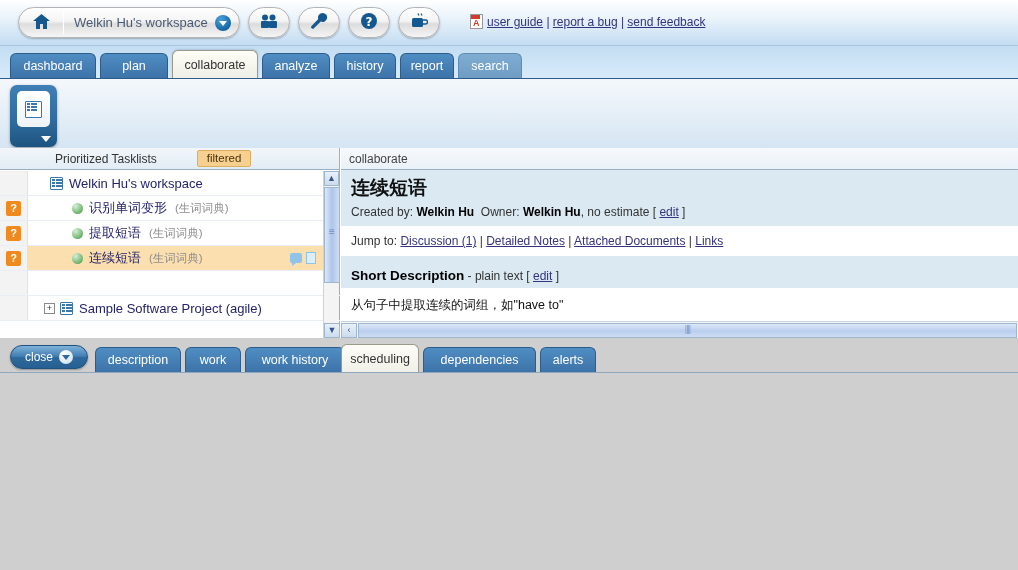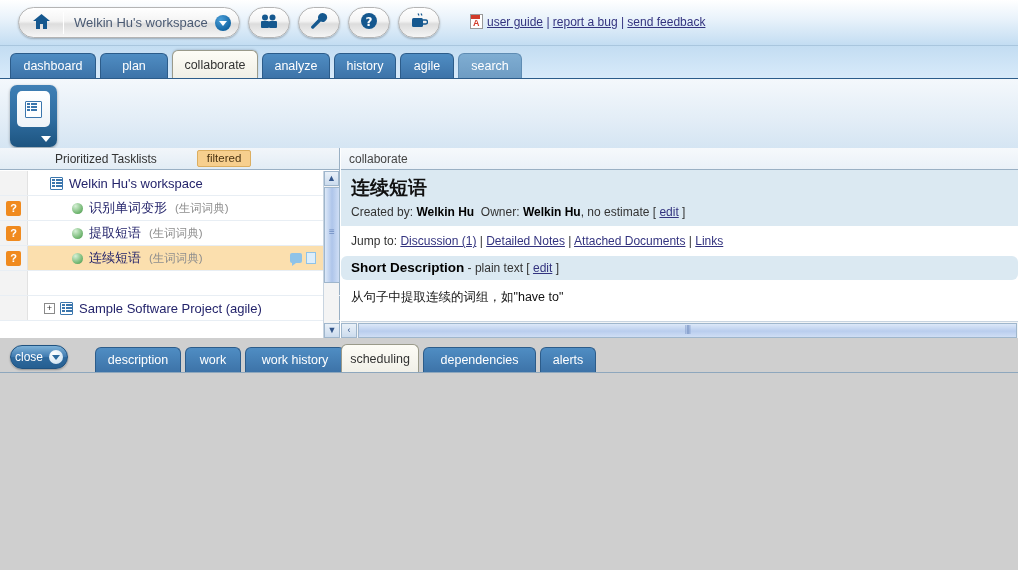--- a/index.html
+++ b/index.html
@@ -209,38 +209,38 @@
   .rightpanel { position: absolute; left: 341px; top: 0; width: 677px; height: 190px; background: #fff; }
   .rp-head { height: 22px; background: linear-gradient(to bottom, #f6f9fc, #eaf1f8);
     border-bottom: 1px solid #9ab0c4; display: flex; align-items: center; padding-left: 8px;
     font-size: 12px; color: #444; }
   .rp-title-box { background: #dbe9f2; padding: 5px 10px 7px; }
   .rp-title { font-size: 19px; color: #111; font-weight: bold; font-family: "DejaVu Sans", sans-serif; }
   .rp-meta { font-size: 12px; color: #333; margin-top: 4px; }
   .rp-meta b { color: #000; }
   .rp-meta a, .rp-jump a, .rp-sd a { color: #33337f; }
   .rp-jump { font-size: 12px; padding: 8px 10px 8px; color: #333; }
-  .rp-sd { background: #dbe9f2; padding: 4px 10px 5px; font-size: 12px; color: #333; border-radius: 6px; }
+  .rp-sd { background: #dbe9f2; padding: 12px 10px 5px; font-size: 12px; color: #333; }
   .rp-sd b { font-size: 13.5px; color: #000; }
   .rp-desc { padding: 9px 10px; font-size: 12.5px; color: #111; }
   .hscroll { position: absolute; left: 341px; bottom: 0; width: 677px; height: 17px;
     background: #f2f4f6; border-top: 1px solid #c8d4e0; display: flex; align-items: center; }
   .hsbtn { width: 16px; height: 15px; background: linear-gradient(to bottom,#e9f0f8,#ccdcee);
     border: 1px solid #9fb6cc; color: #33558a; font-size: 9px; text-align: center; line-height: 13px; }
   .hthumb { flex: 1; height: 15px; margin-left: 1px; margin-right: 1px;
     background: linear-gradient(to bottom, #dce8f8, #b9cdee 55%, #cfdef5);
     border: 1px solid #9fb6cc; position: relative; }
   .hthumb::after { content: "||||"; position: absolute; left: 50%; top: 0px; transform: translateX(-50%);
     color: #7b95c5; font-size: 9px; letter-spacing: -1px; }
 
   
   .lowertabs { position: absolute; left: 0; top: 340px; width: 1018px; height: 32px;
     background: #cfcfcf; }
   .closebtn {
-    position: absolute; left: 10px; top: 5px; height: 24px; padding: 0 4px;
+    position: absolute; left: 10px; top: 5px; height: 24px; padding: 0 14px;
     border-radius: 12px; display: flex; align-items: center; gap: 6px;
     background: linear-gradient(to bottom, #6ba4d0 0%, #3d78ab 52%, #2e6characters 52%, #2d6699 100%);
     background: linear-gradient(to bottom, #74abd4 0%, #3f7ab0 50%, #2f6a9e 51%, #2a6characters 100%);
     background: linear-gradient(to bottom, #7eb2d8 0%, #3f7ab0 50%, #2f6a9e 51%, #265f91 100%);
     border: 1px solid #1f5280; color: #fff; font-size: 12px;
     box-shadow: 0 1px 2px rgba(0,0,0,0.3);
   }
   .caret-w {
     display: inline-block; width: 14px; height: 14px; border-radius: 50%; flex: none;
     background: radial-gradient(circle at 35% 28%, #ffffff, #cfe3f2 85%); position: relative;
@@ -323,21 +323,21 @@
       <span class="pdf-ico"></span><a href="#">user guide</a><span> | </span><a href="#">report a bug</a><span> | </span><a href="#">send feedback</a>
     </div>
   </div>
 
   <div class="maintabs">
     <div class="mtab" style="left:10px;  width:86px">dashboard</div>
     <div class="mtab" style="left:100px; width:68px">plan</div>
     <div class="mtab active" style="left:172px; width:86px">collaborate</div>
     <div class="mtab" style="left:262px; width:68px">analyze</div>
     <div class="mtab" style="left:334px; width:62px">history</div>
-    <div class="mtab" style="left:400px; width:54px">agile</div>
+    <div class="mtab" style="left:400px; width:54px">report</div>
     <div class="mtab faded" style="left:458px; width:64px">search</div>
   </div>
 
   <div class="toolbar">
     <div class="outline-badge">
       <div class="inner">
           <span class="ico-list" style="width:17px;height:17px"></span>
         </div>
       <div class="tri"></div>
     </div>

